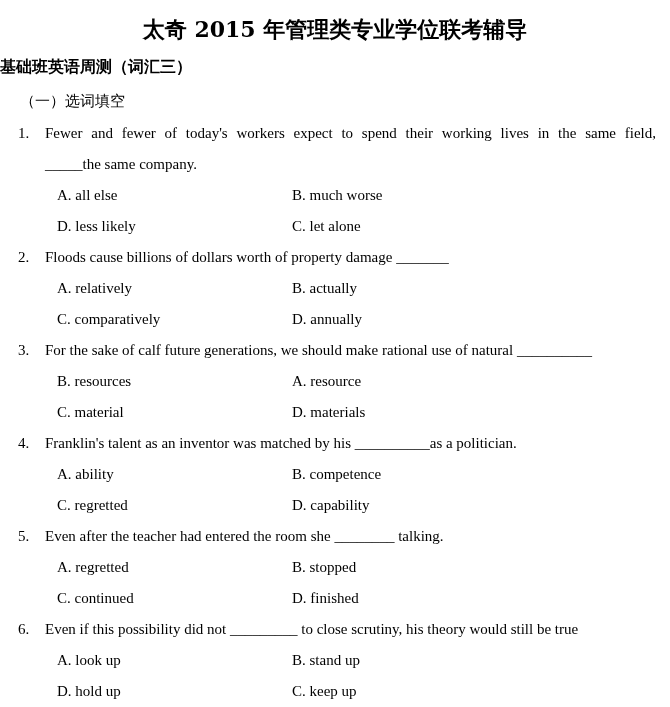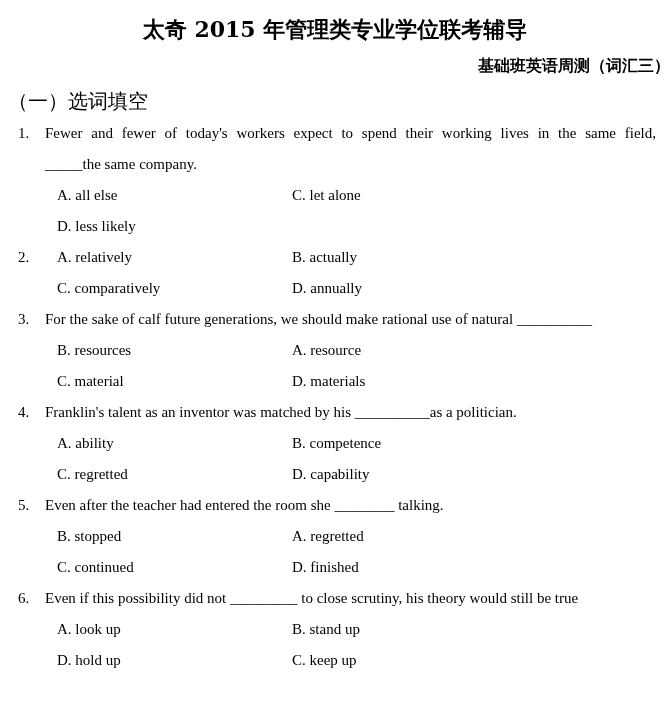--- a/index.html
+++ b/index.html
@@ -14,30 +14,30 @@
   .doc-title {
     margin-top: 14px;
     text-align: center;
     font-weight: bold;
     font-size: 22px;
     line-height: 30px;
     font-family: "DejaVu Serif", "Liberation Serif", serif;
   }
   .doc-subtitle {
     margin-top: 12px;
-    text-align: right;
+    text-align: left;
     font-weight: bold;
     font-size: 16px;
     line-height: 22px;
-    font-family: Liberation Mono, monospace;
+    font-family: Liberation Serif, serif;
   }
   .section-heading {
     margin-top: 12px;
-    padding-left: 8px;
-    font-size: 20px;
+    padding-left: 20px;
+    font-size: 15px;
     line-height: 22px;
     font-family: "DejaVu Serif", "Liberation Serif", serif;
   }
   .questions {
     margin-top: 6px;
     font-size: 15px;
   }
   .q {
     position: relative;
     padding-left: 45px;
@@ -73,27 +73,29 @@
 <div class="section-heading">（一）选词填空</div>
 
 <div class="questions">
 
   <div class="q">
     <span class="qnum">1.</span>
     <div class="stem-line justify">Fewer and fewer of today's workers expect to spend their working lives in the same field,</div>
     <div class="stem-line">_____the same company.</div>
     <div class="opts">
       <span class="opt">A. all else</span>
+      <span class="opt">B. much worse</span>
+      <span class="opt">D. less likely</span>
       <span class="opt">C. let alone</span>
-      <span class="opt">D. less likely</span>
     </div>
   </div>
 
   <div class="q">
     <span class="qnum">2.</span>
+    <div class="stem-line">Floods cause billions of dollars worth of property damage _______</div>
     <div class="opts">
       <span class="opt">A. relatively</span>
       <span class="opt">B. actually</span>
       <span class="opt">C. comparatively</span>
       <span class="opt">D. annually</span>
     </div>
   </div>
 
   <div class="q">
     <span class="qnum">3.</span>
@@ -114,22 +116,22 @@
       <span class="opt">B. competence</span>
       <span class="opt">C. regretted</span>
       <span class="opt">D. capability</span>
     </div>
   </div>
 
   <div class="q">
     <span class="qnum">5.</span>
     <div class="stem-line">Even after the teacher had entered the room she ________ talking.</div>
     <div class="opts">
+      <span class="opt">A. regretted</span>
       <span class="opt">B. stopped</span>
-      <span class="opt">A. regretted</span>
       <span class="opt">C. continued</span>
       <span class="opt">D. finished</span>
     </div>
   </div>
 
   <div class="q">
     <span class="qnum">6.</span>
     <div class="stem-line">Even if this possibility did not _________ to close scrutiny, his theory would still be true</div>
     <div class="opts">
       <span class="opt">A. look up</span>

